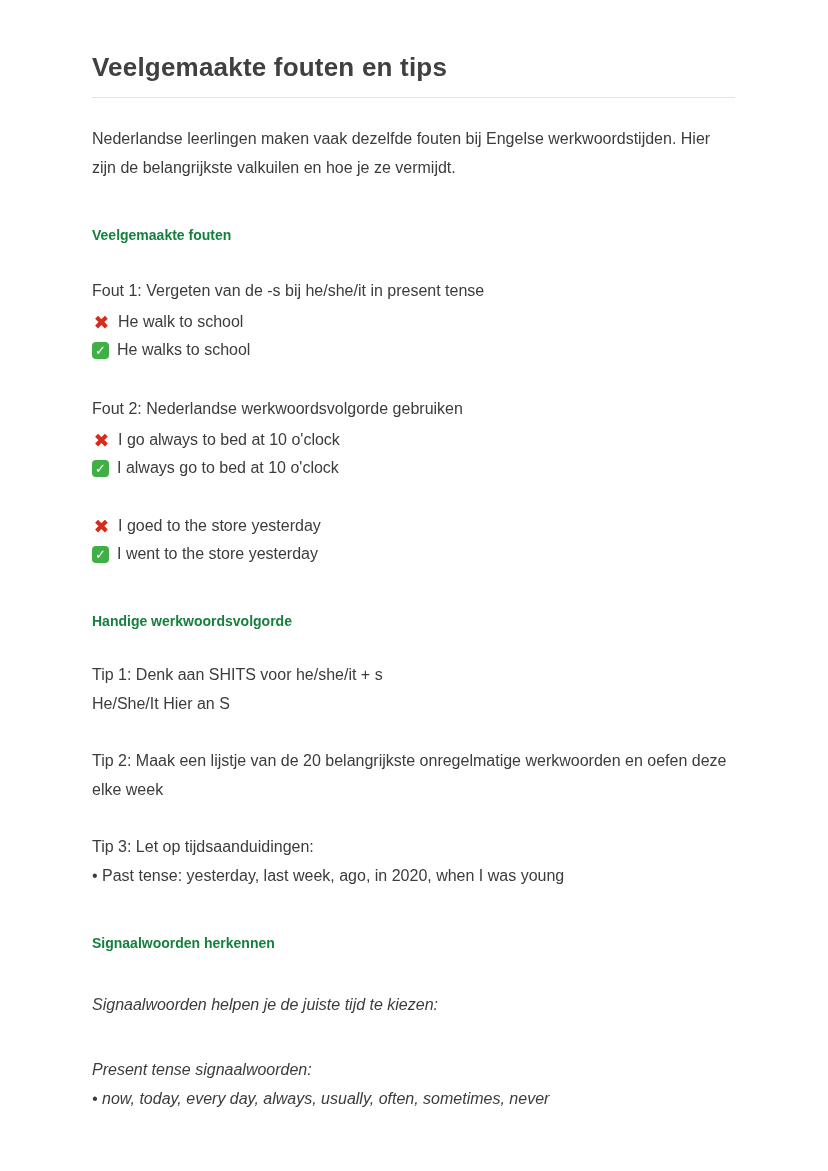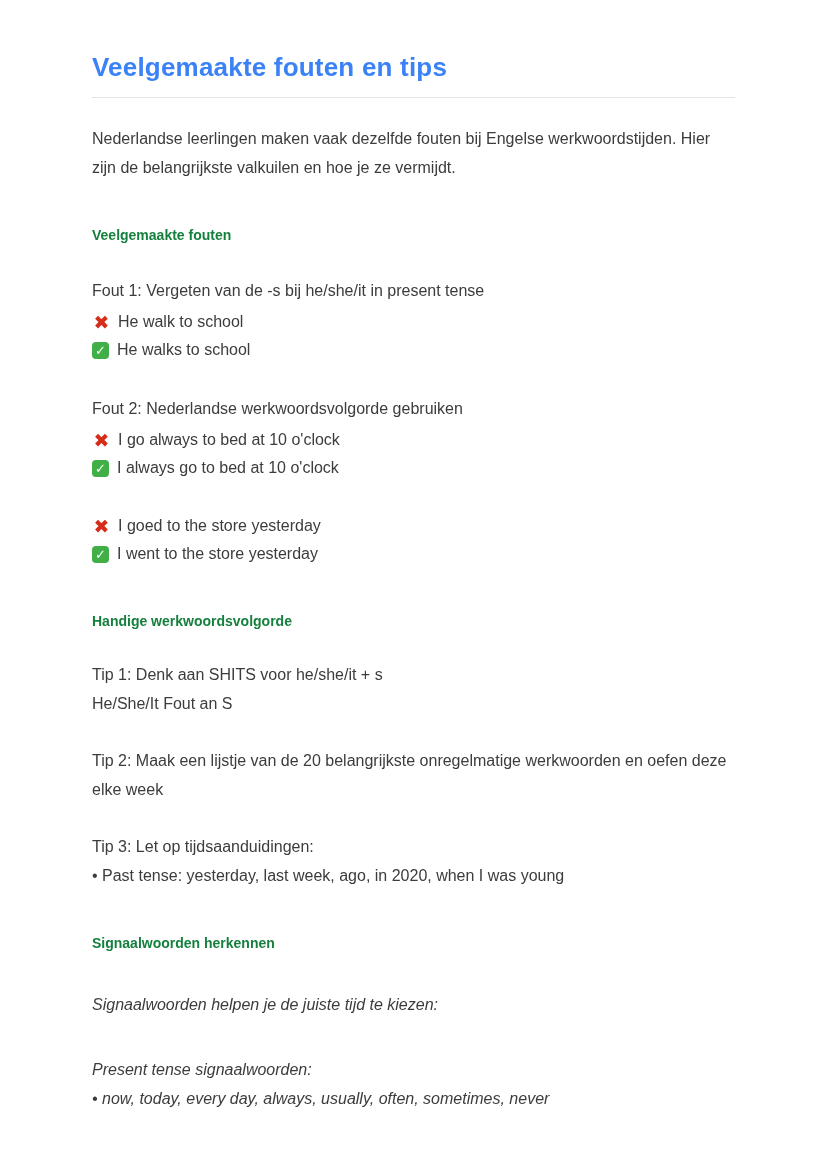--- a/index.html
+++ b/index.html
@@ -18,21 +18,21 @@
     box-sizing: border-box;
     width: 828px;
     min-height: 1171px;
     padding: 50px 93px 60px 92px;
   }
   h1.page-title {
     margin: 0 0 13px 0;
     font-size: 26px;
     line-height: 34px;
     font-weight: bold;
-    color: #3b82f6;
+    color: #404040;
     letter-spacing: 0.2px;
   }
   hr.title-rule {
     border: none;
     border-top: 1px solid #e3e3e3;
     margin: 0 0 8px 0;
   }
   p.body-par {
     margin: 26px 0 0 0;
     font-size: 16px;
@@ -143,21 +143,21 @@
     <div class="example-line">
       <span class="check-icon">✓</span>
       <span>I went to the store yesterday</span>
     </div>
   </div>
 
   <h2 class="section-heading">Handige werkwoordsvolgorde</h2>
 
   <div class="tip-block">
     <div class="tip-line">Tip 1: Denk aan SHITS voor he/she/it + s</div>
-    <div class="tip-line">He/She/It Fout an S</div>
+    <div class="tip-line">He/She/It Hier an S</div>
   </div>
 
   <div class="tip-block">
     <div class="tip-line">Tip 2: Maak een lijstje van de 20 belangrijkste onregelmatige werkwoorden en oefen deze elke week</div>
   </div>
 
   <div class="tip-block">
     <div class="tip-line">Tip 3: Let op tijdsaanduidingen:</div>
     <div class="bullet-line">• Past tense: yesterday, last week, ago, in 2020, when I was young</div>
   </div>

